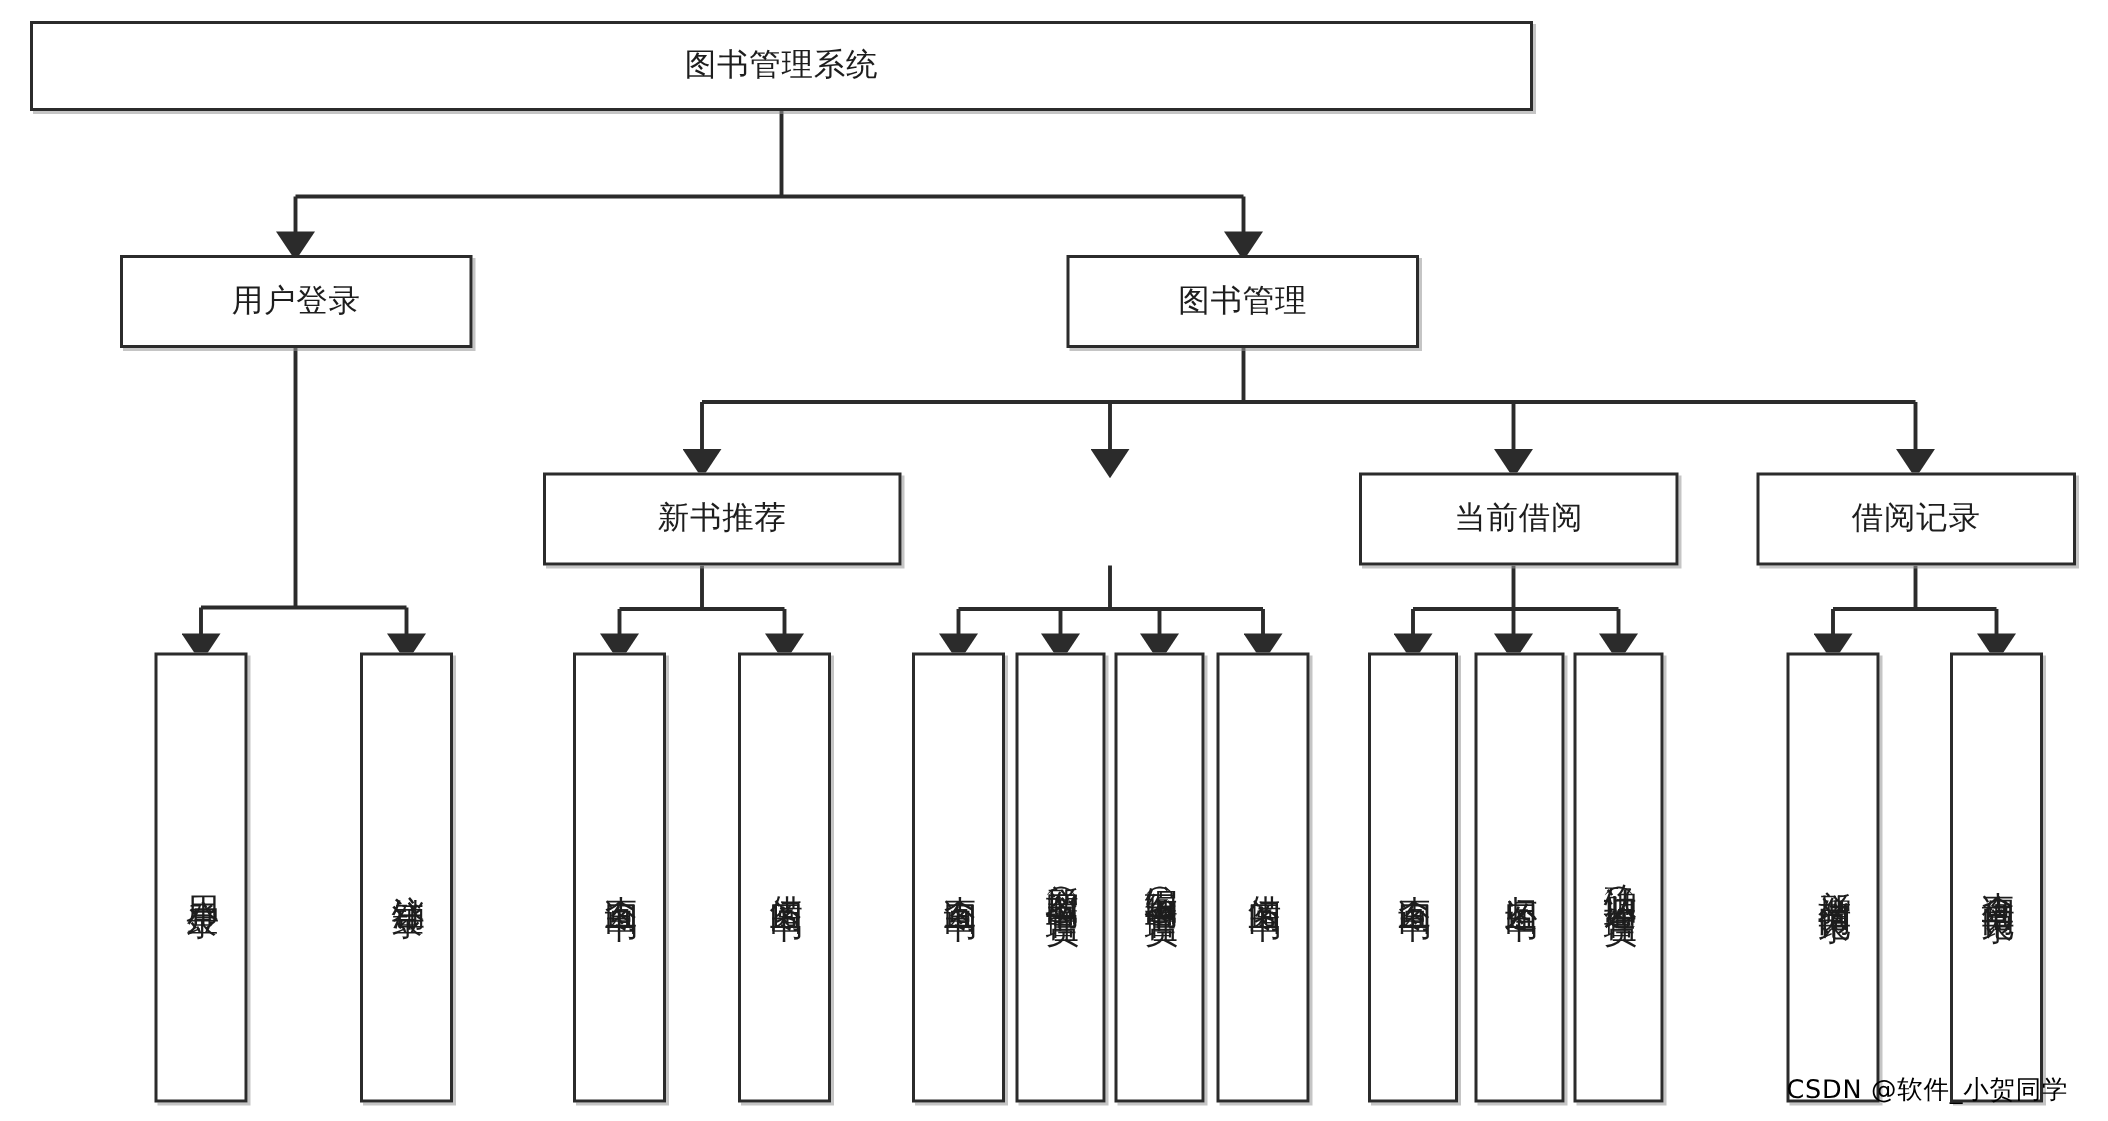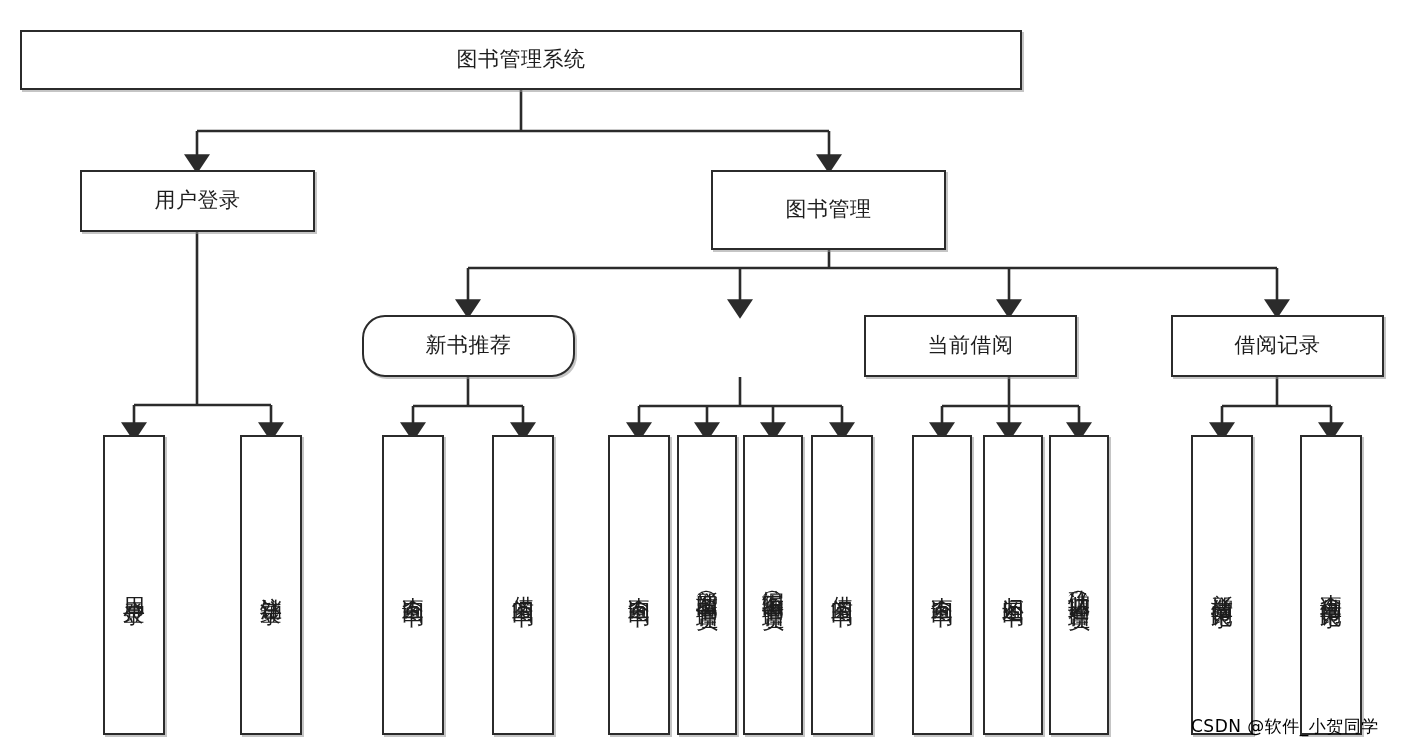--- a/index.html
+++ b/index.html
@@ -110,35 +110,35 @@
       <path d="M1009,406 L1009,428" marker-end="url(#arrow)"></path>
       <path d="M1079,406 L1079,428" marker-end="url(#arrow)"></path>
 
       <path d="M1277,377 L1277,406"></path>
       <path d="M1222,406 L1331,406"></path>
       <path d="M1222,406 L1222,428" marker-end="url(#arrow)"></path>
       <path d="M1331,406 L1331,428" marker-end="url(#arrow)"></path>
     </g>
   </svg>
 
-  <div class="node horiz" style="left:20px; top:14px; width:1002px; height:60px;margin-top:16px;">
+  <div class="node horiz" style="left:20px; top:14px; width:1002px; height:60px;">
     <span>图书管理系统</span>
   </div>
 
   <div class="node horiz" style="left:80px; top:170px; width:235px; height:62px;">
     <span>用户登录</span>
   </div>
-  <div class="node horiz" style="left:711px; top:170px; width:235px; height:80px;">
+  <div class="node horiz" style="left:711px; top:170px; width:235px; height:62px;">
     <span>图书管理</span>
   </div>
 
-  <div class="node horiz" style="left:362px; top:315px; width:213px; height:62px;border-radius:23px;">
+  <div class="node horiz" style="left:362px; top:315px; width:239px; height:62px;">
     <span>新书推荐</span>
   </div>
-  <div class="node horiz" style="left:864px; top:315px; width:213px; height:62px;">
+  <div class="node horiz" style="left:906px; top:315px; width:213px; height:62px;">
     <span>当前借阅</span>
   </div>
   <div class="node horiz" style="left:1171px; top:315px; width:213px; height:62px;">
     <span>借阅记录</span>
   </div>
 
   <div class="node vert" style="left:103px; top:435px; width:62px; height:300px;">
     <span class="vtext">用户登录</span>
   </div>
   <div class="node vert" style="left:240px; top:435px; width:62px; height:300px;">

